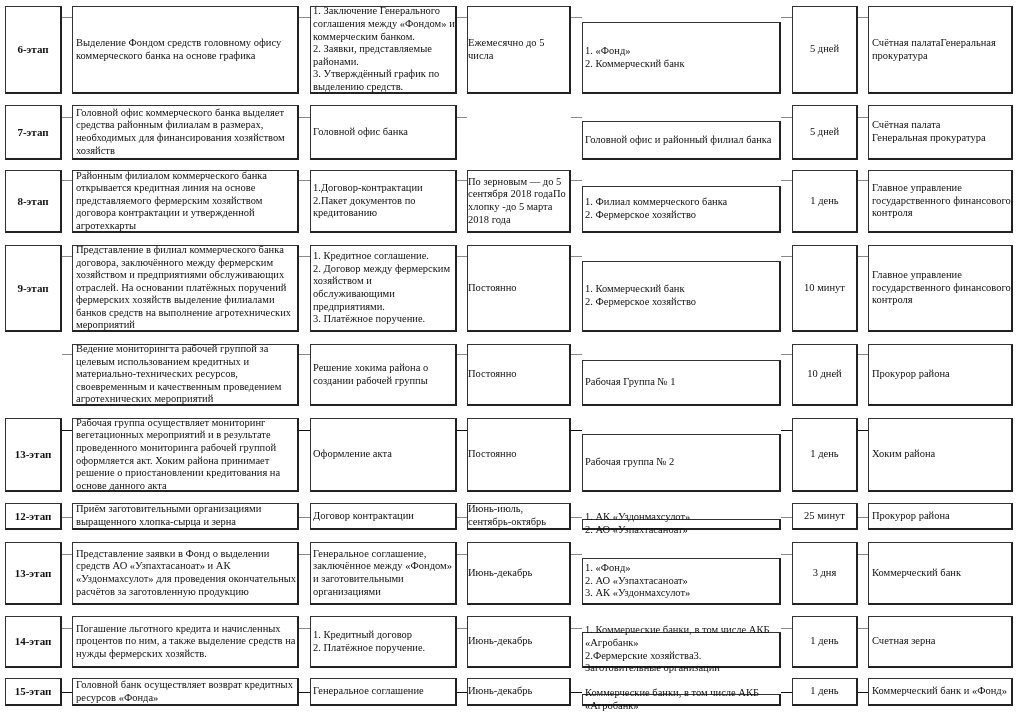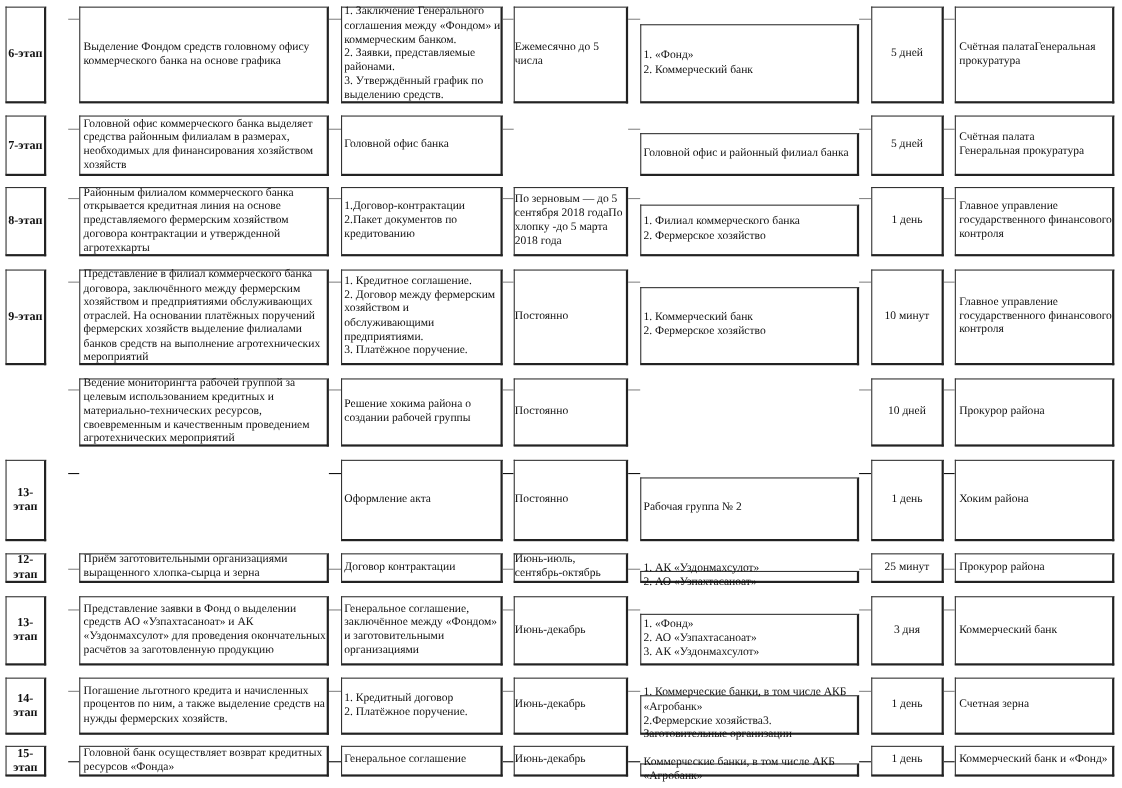--- a/index.html
+++ b/index.html
@@ -3,21 +3,21 @@
 <meta charset="utf-8">
 <style>
   html, body { margin: 0; padding: 0; background: #ffffff; }
   body { width: 1020px; height: 716px; position: relative; overflow: hidden;
          font-family: "Liberation Serif", "DejaVu Serif", serif; color: #111; }
   .row { position: absolute; left: 0; width: 1020px; }
   .box { position: absolute; top: 0; bottom: 0; box-sizing: border-box;
          border: 1px solid #333; border-right: 2px solid #222; border-bottom: 2px solid #222;
          background: #fff; font-size: 10.5px; line-height: 12.6px; display: flex; align-items: center; }
   .box .txt { white-space: pre-line; width: 100%; }
-  .c1 { left: 5px; width: 37px; justify-content: center; }
+  .c1 { left: 5px; width: 57px; justify-content: center; }
   .c1 .txt { text-align: center; font-weight: bold; font-size: 11px; }
   .c2 { left: 72px; width: 227px; padding-left: 3px; }
   .c3 { left: 310px; width: 147px; padding-left: 2px; }
   .c4 { left: 467px; width: 104px; justify-content: center; }
   .c4 .txt { text-align: left; }
   .c5 { left: 582px; width: 199px; padding-left: 2px; margin-top: 16px; }
   .c6 { left: 792px; width: 66px; justify-content: center; }
   .c6 .txt { text-align: center; }
   .c7 { left: 868px; width: 145px; padding-left: 3px; }
   .conn { position: absolute; height: 1px; background: #888; top: 6px; }
@@ -168,38 +168,44 @@
   <div class="conn k6" style="top:10px;"></div>
   <div class="box c2">
       <span class="txt">Ведение мониторингта рабочей группой за целевым использованием кредитных и материально-технических ресурсов, своевременным и качественным проведением агротехнических мероприятий</span>
     </div>
   <div class="box c3">
       <span class="txt">Решение хокима района о создании рабочей группы</span>
     </div>
   <div class="box c4">
       <span class="txt">Постоянно</span>
     </div>
+  <div class="box c5">
+      <span class="txt">Рабочая Группа № 1</span>
+    </div>
   <div class="box c6">
       <span class="txt">10 дней</span>
     </div>
   <div class="box c7">
       <span class="txt">Прокурор района</span>
     </div>
 </div>
 
 <div class="row" style="top:418px;height:74px;">
   <div class="conn dark k1" style="top:12px;"></div>
   <div class="conn dark k2" style="top:12px;"></div>
   <div class="conn dark k3" style="top:12px;"></div>
   <div class="conn dark k4" style="top:12px;"></div>
   <div class="conn dark k5" style="top:12px;"></div>
   <div class="conn dark k6" style="top:12px;"></div>
   <div class="box c1">
       <span class="txt">13-этап</span>
     </div>
+  <div class="box c2">
+      <span class="txt">Рабочая группа осуществляет мониторинг вегетационных мероприятий и в результате проведенного мониторинга рабочей группой оформляется акт. Хоким района принимает решение о приостановлении кредитования на основе данного акта</span>
+    </div>
   <div class="box c3">
       <span class="txt">Оформление акта</span>
     </div>
   <div class="box c4">
       <span class="txt">Постоянно</span>
     </div>
   <div class="box c5">
       <span class="txt">Рабочая группа № 2</span>
     </div>
   <div class="box c6">

